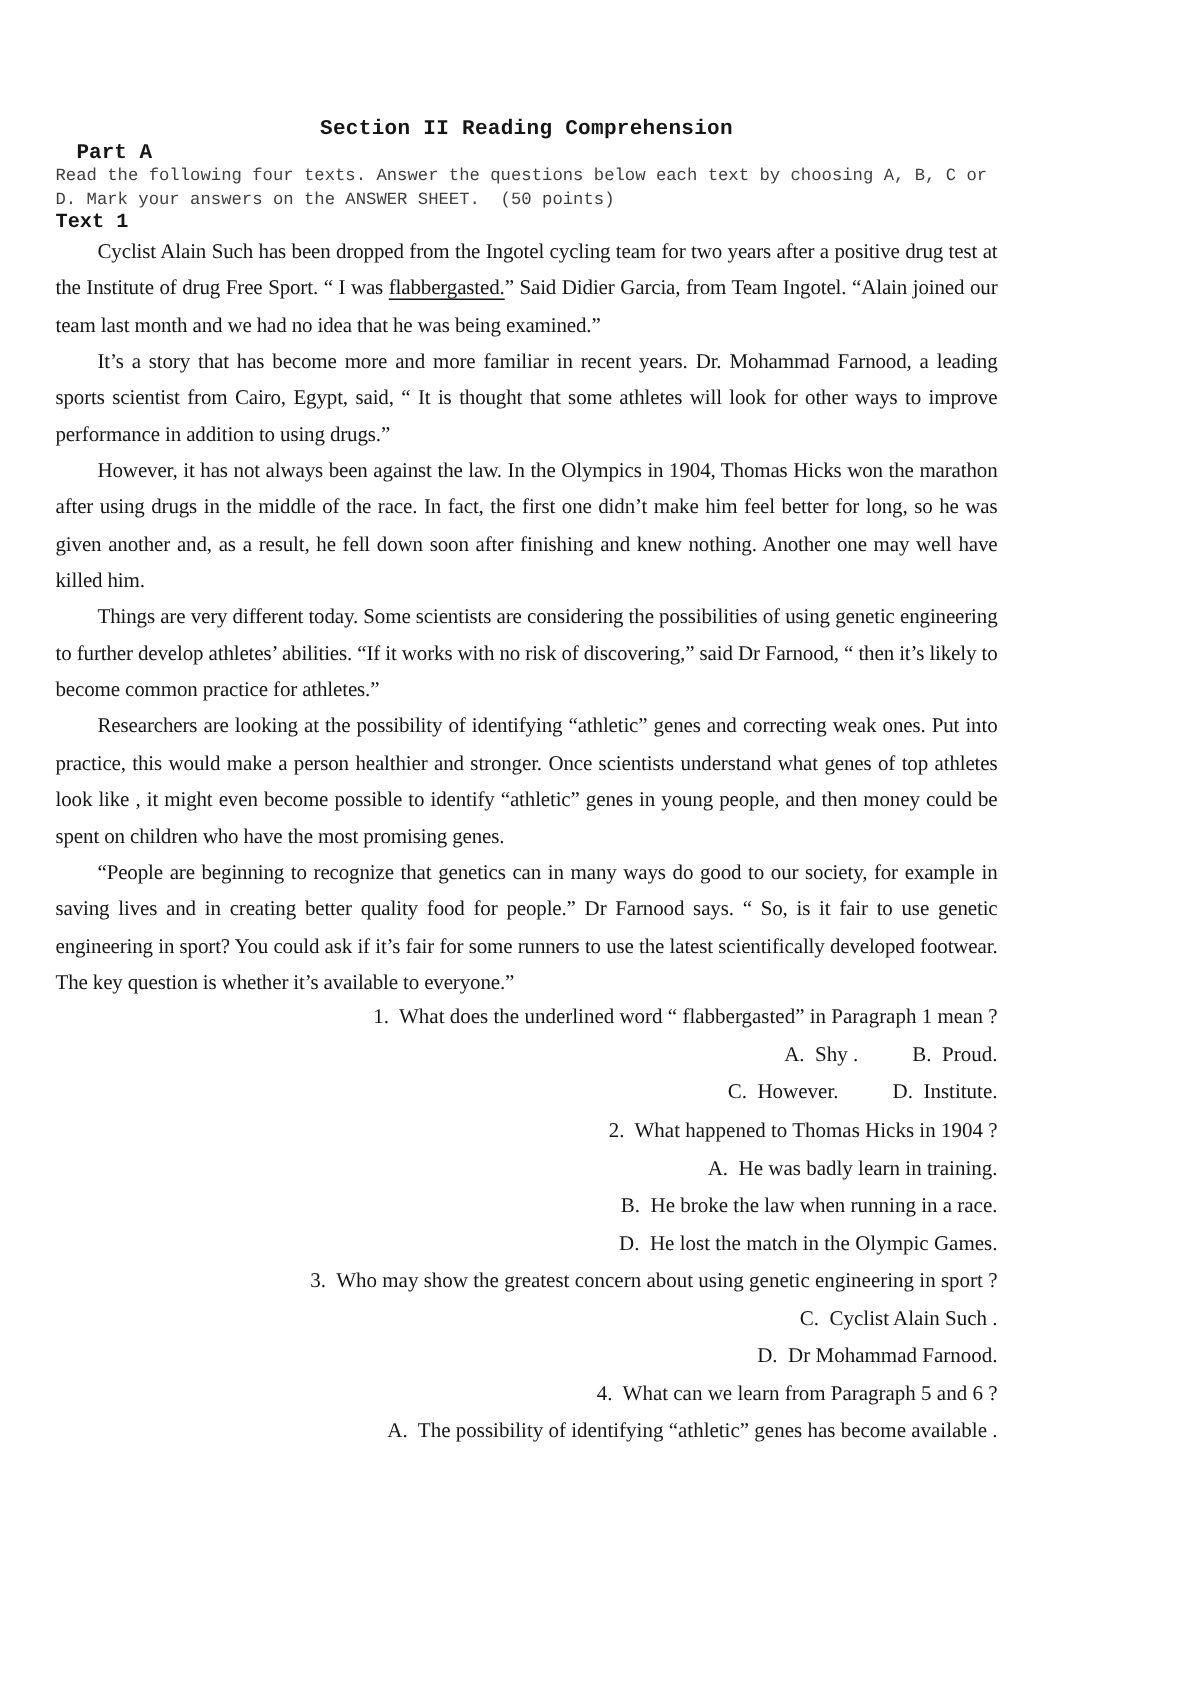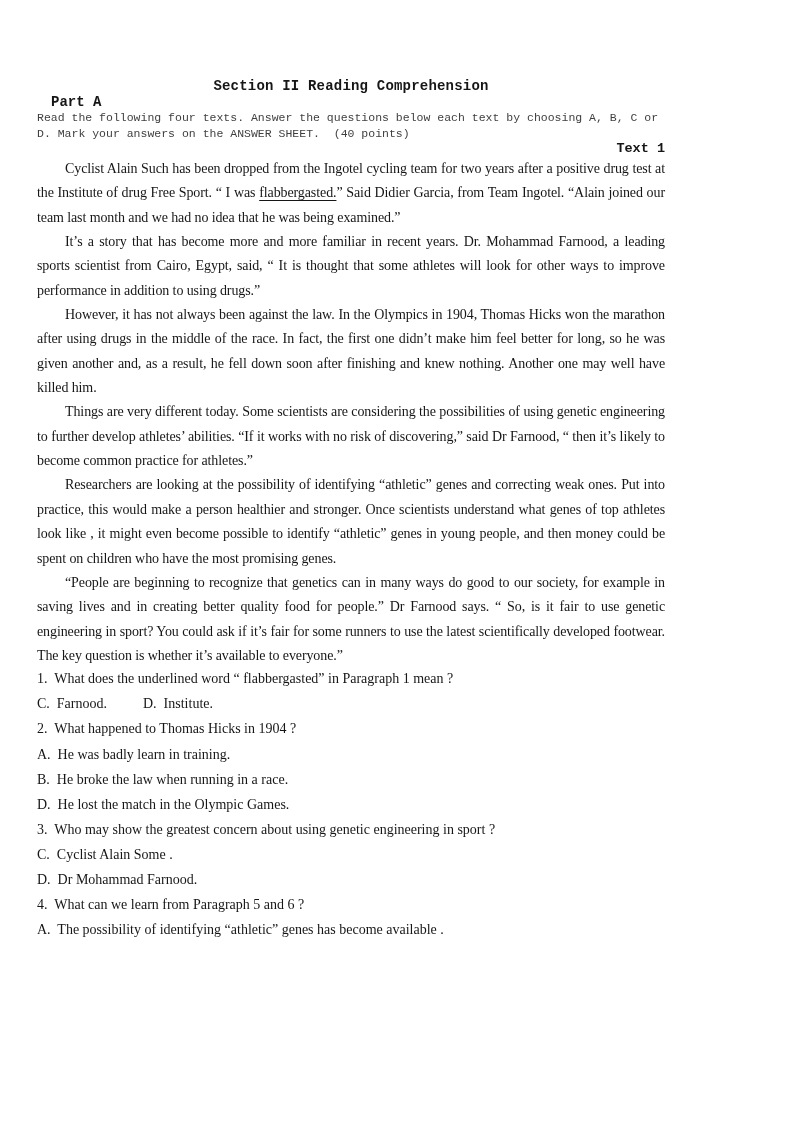--- a/index.html
+++ b/index.html
@@ -31,76 +31,77 @@
   }
   .directions-text {
     font-size: 11.5px;
     line-height: 15.5px;
     color: #3f3f3f;
     white-space: pre-wrap;
   }
   .text-label {
     font-size: 13.5px;
     font-weight: bold;
-    text-align: right;
+    text-align: left;
     line-height: 16px;
   }
 
   .passage p {
     margin: 0;
     font-size: 14px;
     line-height: 24.35px;
     text-align: justify;
     text-indent: 28px;
     letter-spacing: -0.1px;
   }
   .u {
     text-decoration: underline;
     text-underline-offset: 3px;
   }
 
-  .questions { margin-top: -2px; }
+  .questions { margin-top: -2px; text-align: right; }
   .qline {
     font-size: 14px;
     line-height: 25.1px;
     white-space: pre-wrap;
   }
   .opt-gap { margin-left: 36px; }
 </style>
 </head>
 <body>
 
 <div class="page">
 
   <div class="doc-title mono">Section II Reading Comprehension</div>
   <div class="hdr-label mono">Part A</div>
-  <div class="directions-text mono">Read the following four texts. Answer the questions below each text by choosing A, B, C or D. Mark your answers on the ANSWER SHEET.  (40 points)</div>
+  <div class="directions-text mono">Read the following four texts. Answer the questions below each text by choosing A, B, C or D. Mark your answers on the ANSWER SHEET.  (50 points)</div>
   <div class="text-label mono">Text 1</div>
 
   <div class="passage serif">
     <p><span>Cyclist Alain Such has been dropped from the Ingotel cycling team for two years after a positive drug test at the Institute of drug Free Sport. “ I was </span><span class="u">flabbergasted.</span><span>” Said Didier Garcia, from Team Ingotel. “Alain joined our team last month and we had no idea that he was being examined.”</span></p>
     <p>It’s a story that has become more and more familiar in recent years. Dr. Mohammad Farnood, a leading sports scientist from Cairo, Egypt, said, “ It is thought that some athletes will look for other ways to improve performance in addition to using drugs.”</p>
     <p>However, it has not always been against the law. In the Olympics in 1904, Thomas Hicks won the marathon after using drugs in the middle of the race. In fact, the first one didn’t make him feel better for long, so he was given another and, as a result, he fell down soon after finishing and knew nothing. Another one may well have killed him.</p>
     <p>Things are very different today. Some scientists are considering the possibilities of using genetic engineering to further develop athletes’ abilities. “If it works with no risk of discovering,” said Dr Farnood, “ then it’s likely to become common practice for athletes.”</p>
     <p>Researchers are looking at the possibility of identifying “athletic” genes and correcting weak ones. Put into practice, this would make a person healthier and stronger. Once scientists understand what genes of top athletes look like , it might even become possible to identify “athletic” genes in young people, and then money could be spent on children who have the most promising genes.</p>
     <p>“People are beginning to recognize that genetics can in many ways do good to our society, for example in saving lives and in creating better quality food for people.” Dr Farnood says. “ So, is it fair to use genetic engineering in sport? You could ask if it’s fair for some runners to use the latest scientifically developed footwear. The key question is whether it’s available to everyone.”</p>
   </div>
 
   <div class="questions serif">
 
     <div class="qline">1.  What does the underlined word “ flabbergasted” in Paragraph 1 mean ?</div>
-    <div class="qline"><span>C.  Farnood.</span><span class="opt-gap">D.  Institute.</span></div>
+    <div class="qline"><span>A.  Shy .</span><span class="opt-gap">B.  Proud.</span></div>
+    <div class="qline"><span>C.  However.</span><span class="opt-gap">D.  Institute.</span></div>
 
     <div class="qline">2.  What happened to Thomas Hicks in 1904 ?</div>
     <div class="qline">A.  He was badly learn in training.</div>
     <div class="qline">B.  He broke the law when running in a race.</div>
     <div class="qline">D.  He lost the match in the Olympic Games.</div>
 
     <div class="qline">3.  Who may show the greatest concern about using genetic engineering in sport ?</div>
-    <div class="qline">C.  Cyclist Alain Some .</div>
+    <div class="qline">C.  Cyclist Alain Such .</div>
     <div class="qline">D.  Dr Mohammad Farnood.</div>
 
     <div class="qline">4.  What can we learn from Paragraph 5 and 6 ?</div>
     <div class="qline">A.  The possibility of identifying “athletic” genes has become available .</div>
 
   </div>
 
 </div>
 
 </body></html>

